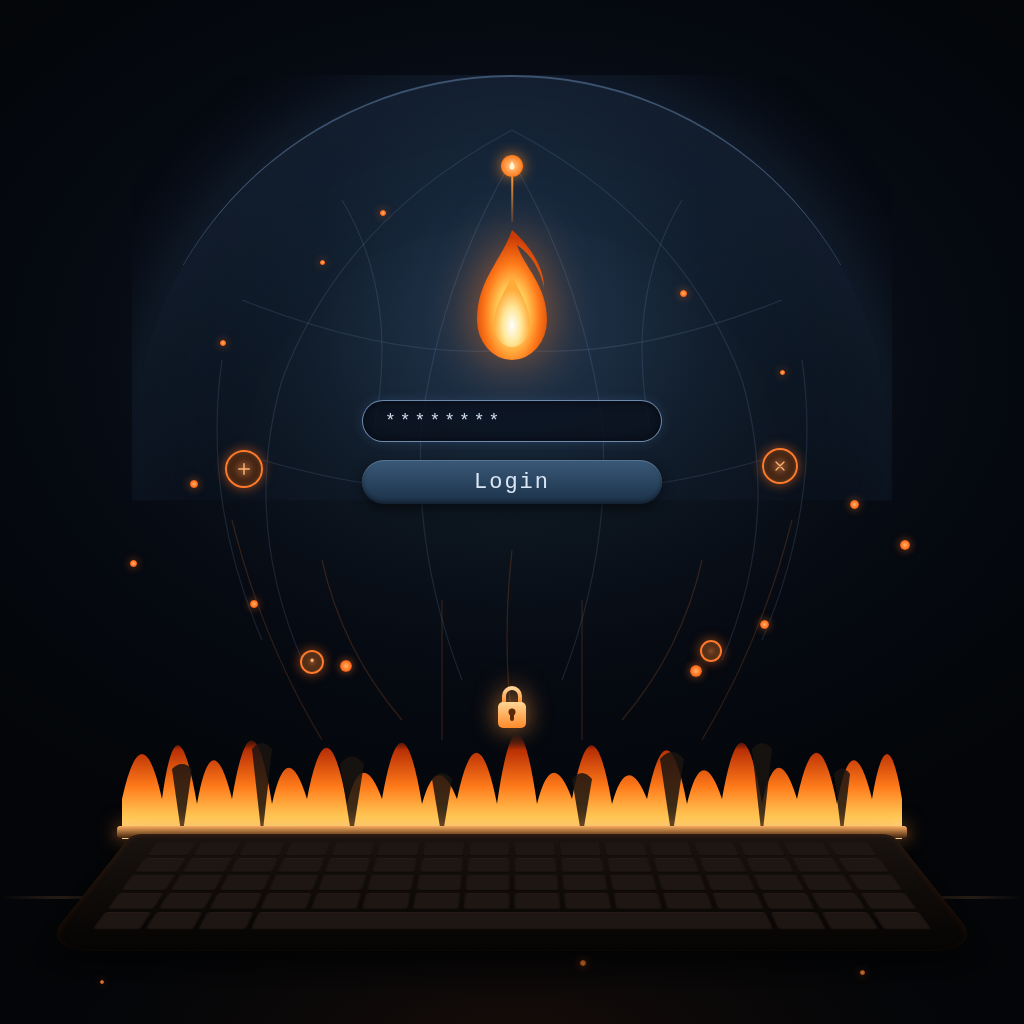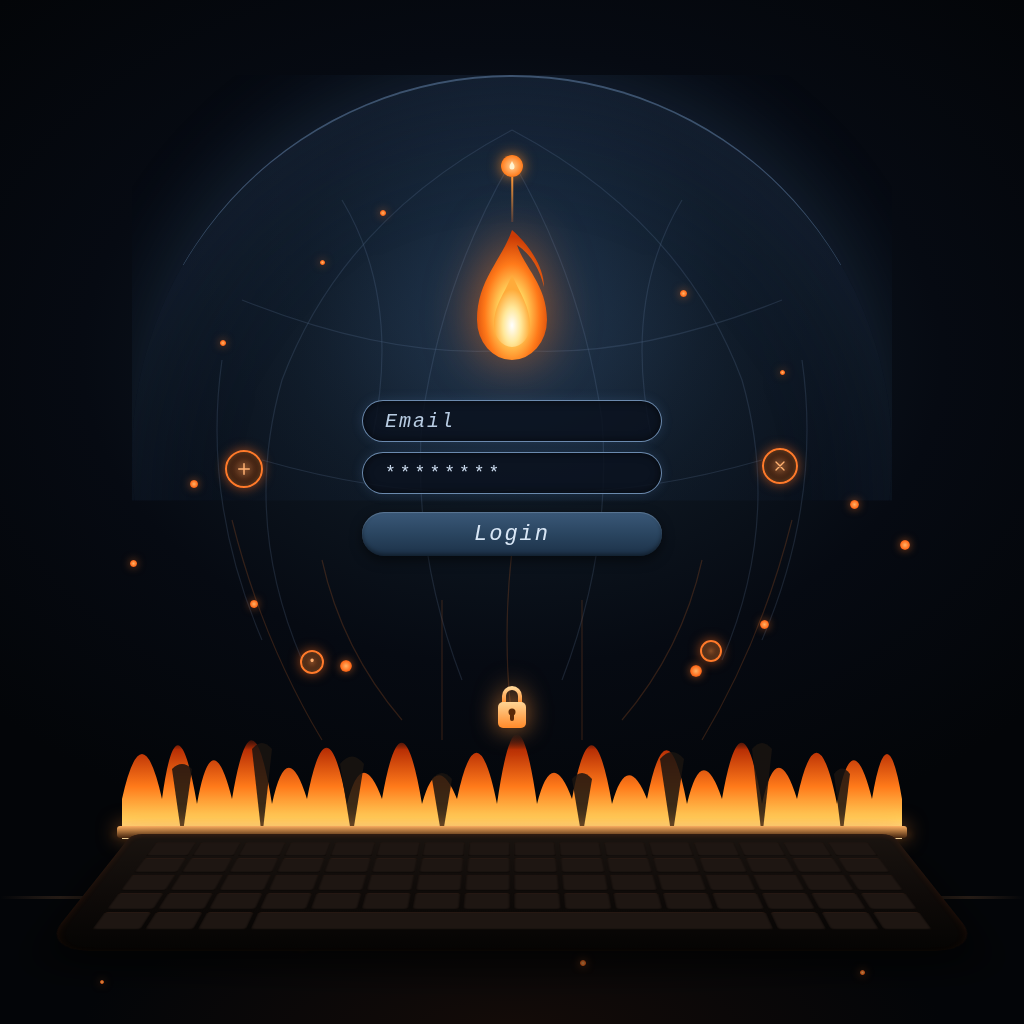--- a/index.html
+++ b/index.html
@@ -132,21 +132,20 @@
   .field.password { letter-spacing: 4px; font-style: normal; font-size: 18px; }
   .login-btn {
     margin-top: 8px;
     width: 100%;
     height: 44px;
     border-radius: 22px;
     border: none;
     background: linear-gradient(180deg, #3a5878 0%, #2a4560 50%, #1c3148 100%);
     color: #d8e6f5;
     font-family: 'Courier New', monospace;
-    font-style: italic;
     font-size: 22px;
     letter-spacing: 2px;
     cursor: pointer;
     box-shadow: 0 4px 12px rgba(0,0,0,0.5), inset 0 1px 1px rgba(180,210,240,0.3), inset 0 -2px 4px rgba(0,0,0,0.4);
   }
 
   
   .lock-wrap {
     position: absolute;
     top: 682px;
@@ -327,21 +326,20 @@
 </div>
 <div class="node" style="top:448px;left:762px;width:36px;height:36px">
   <svg width="16" height="16" viewBox="0 0 24 24">
       <path stroke="#ffb070" stroke-width="2" stroke-linecap="round" d="M6 6l12 12M18 6L6 18"></path>
     </svg>
 </div>
 <div class="node" style="top:650px;left:300px;width:24px;height:24px;font-size:12px">•</div>
 <div class="node" style="top:640px;left:700px;width:22px;height:22px"></div>
 
 <div class="login-form">
-  <input class="field" type="text" placeholder="Email" style="">
   <input class="field password" type="text" value="********" style="">
   <button class="login-btn">Login</button>
 </div>
 
 <div class="lock-wrap">
   <svg width="40" height="50" viewBox="0 0 40 50">
     <defs>
       <linearGradient id="lg" x1="0" y1="0" x2="0" y2="1">
         <stop offset="0%" stop-color="#ffd494"></stop>
         <stop offset="100%" stop-color="#ff8a2a"></stop>

